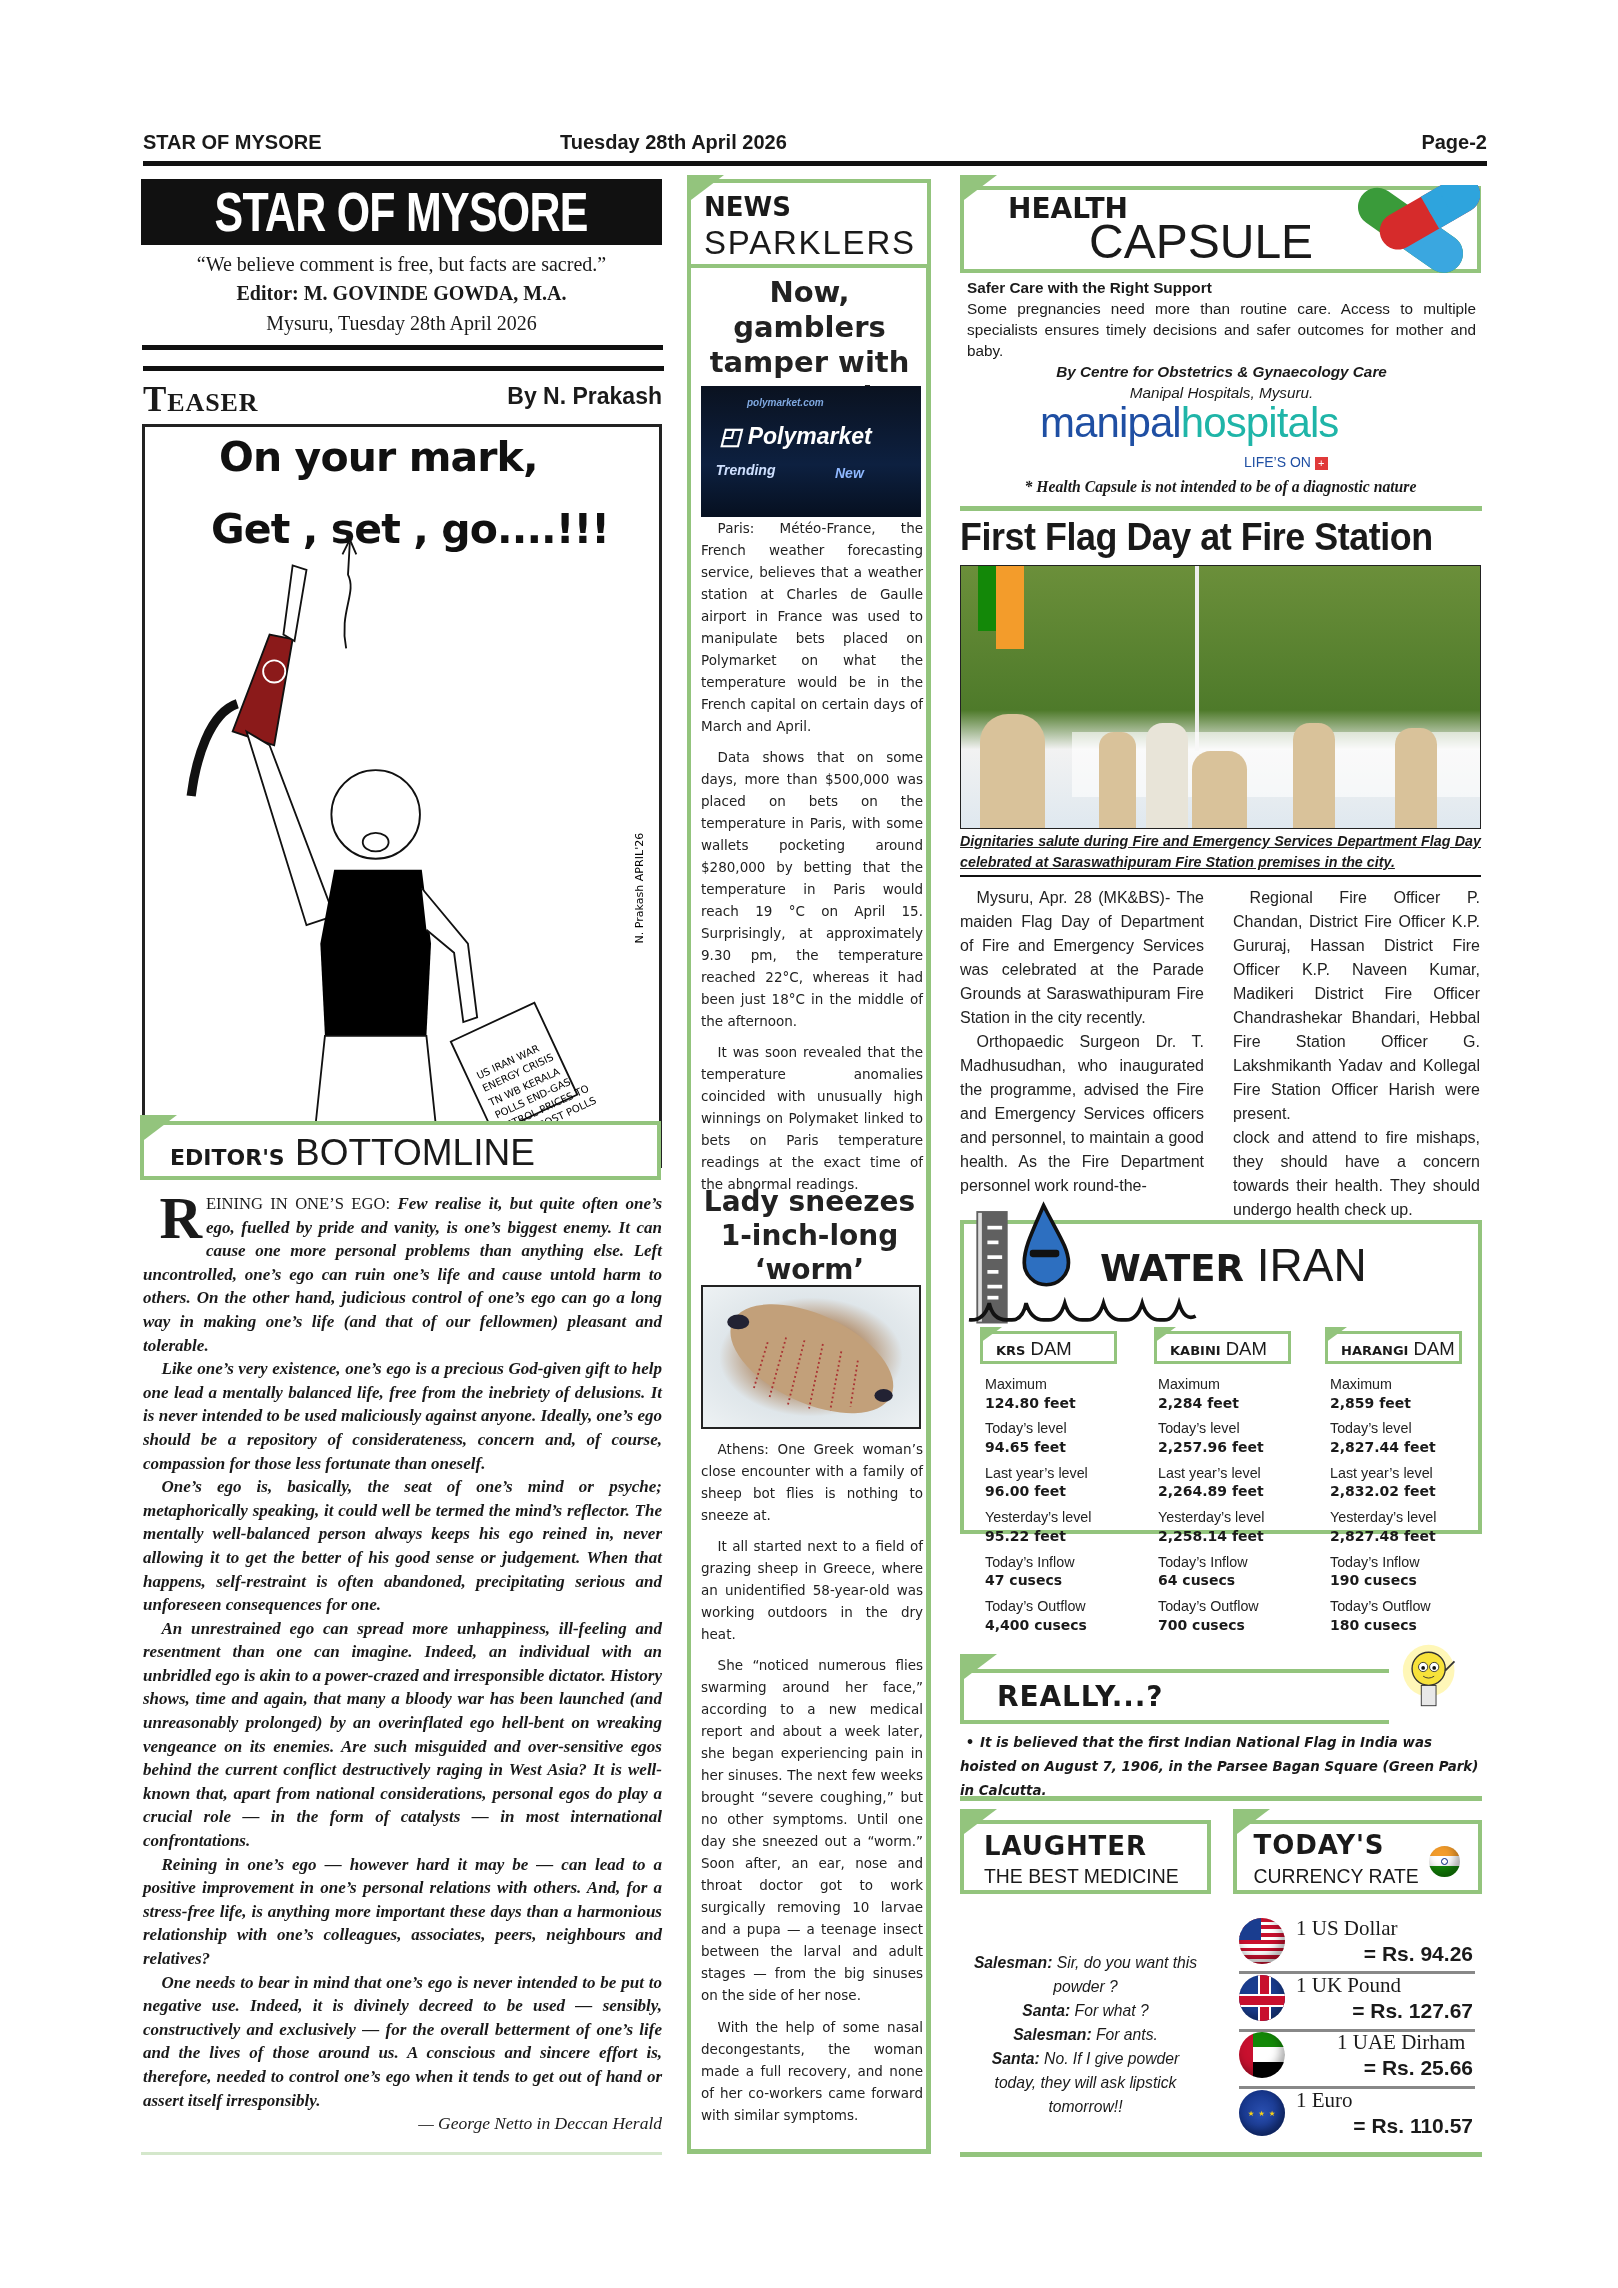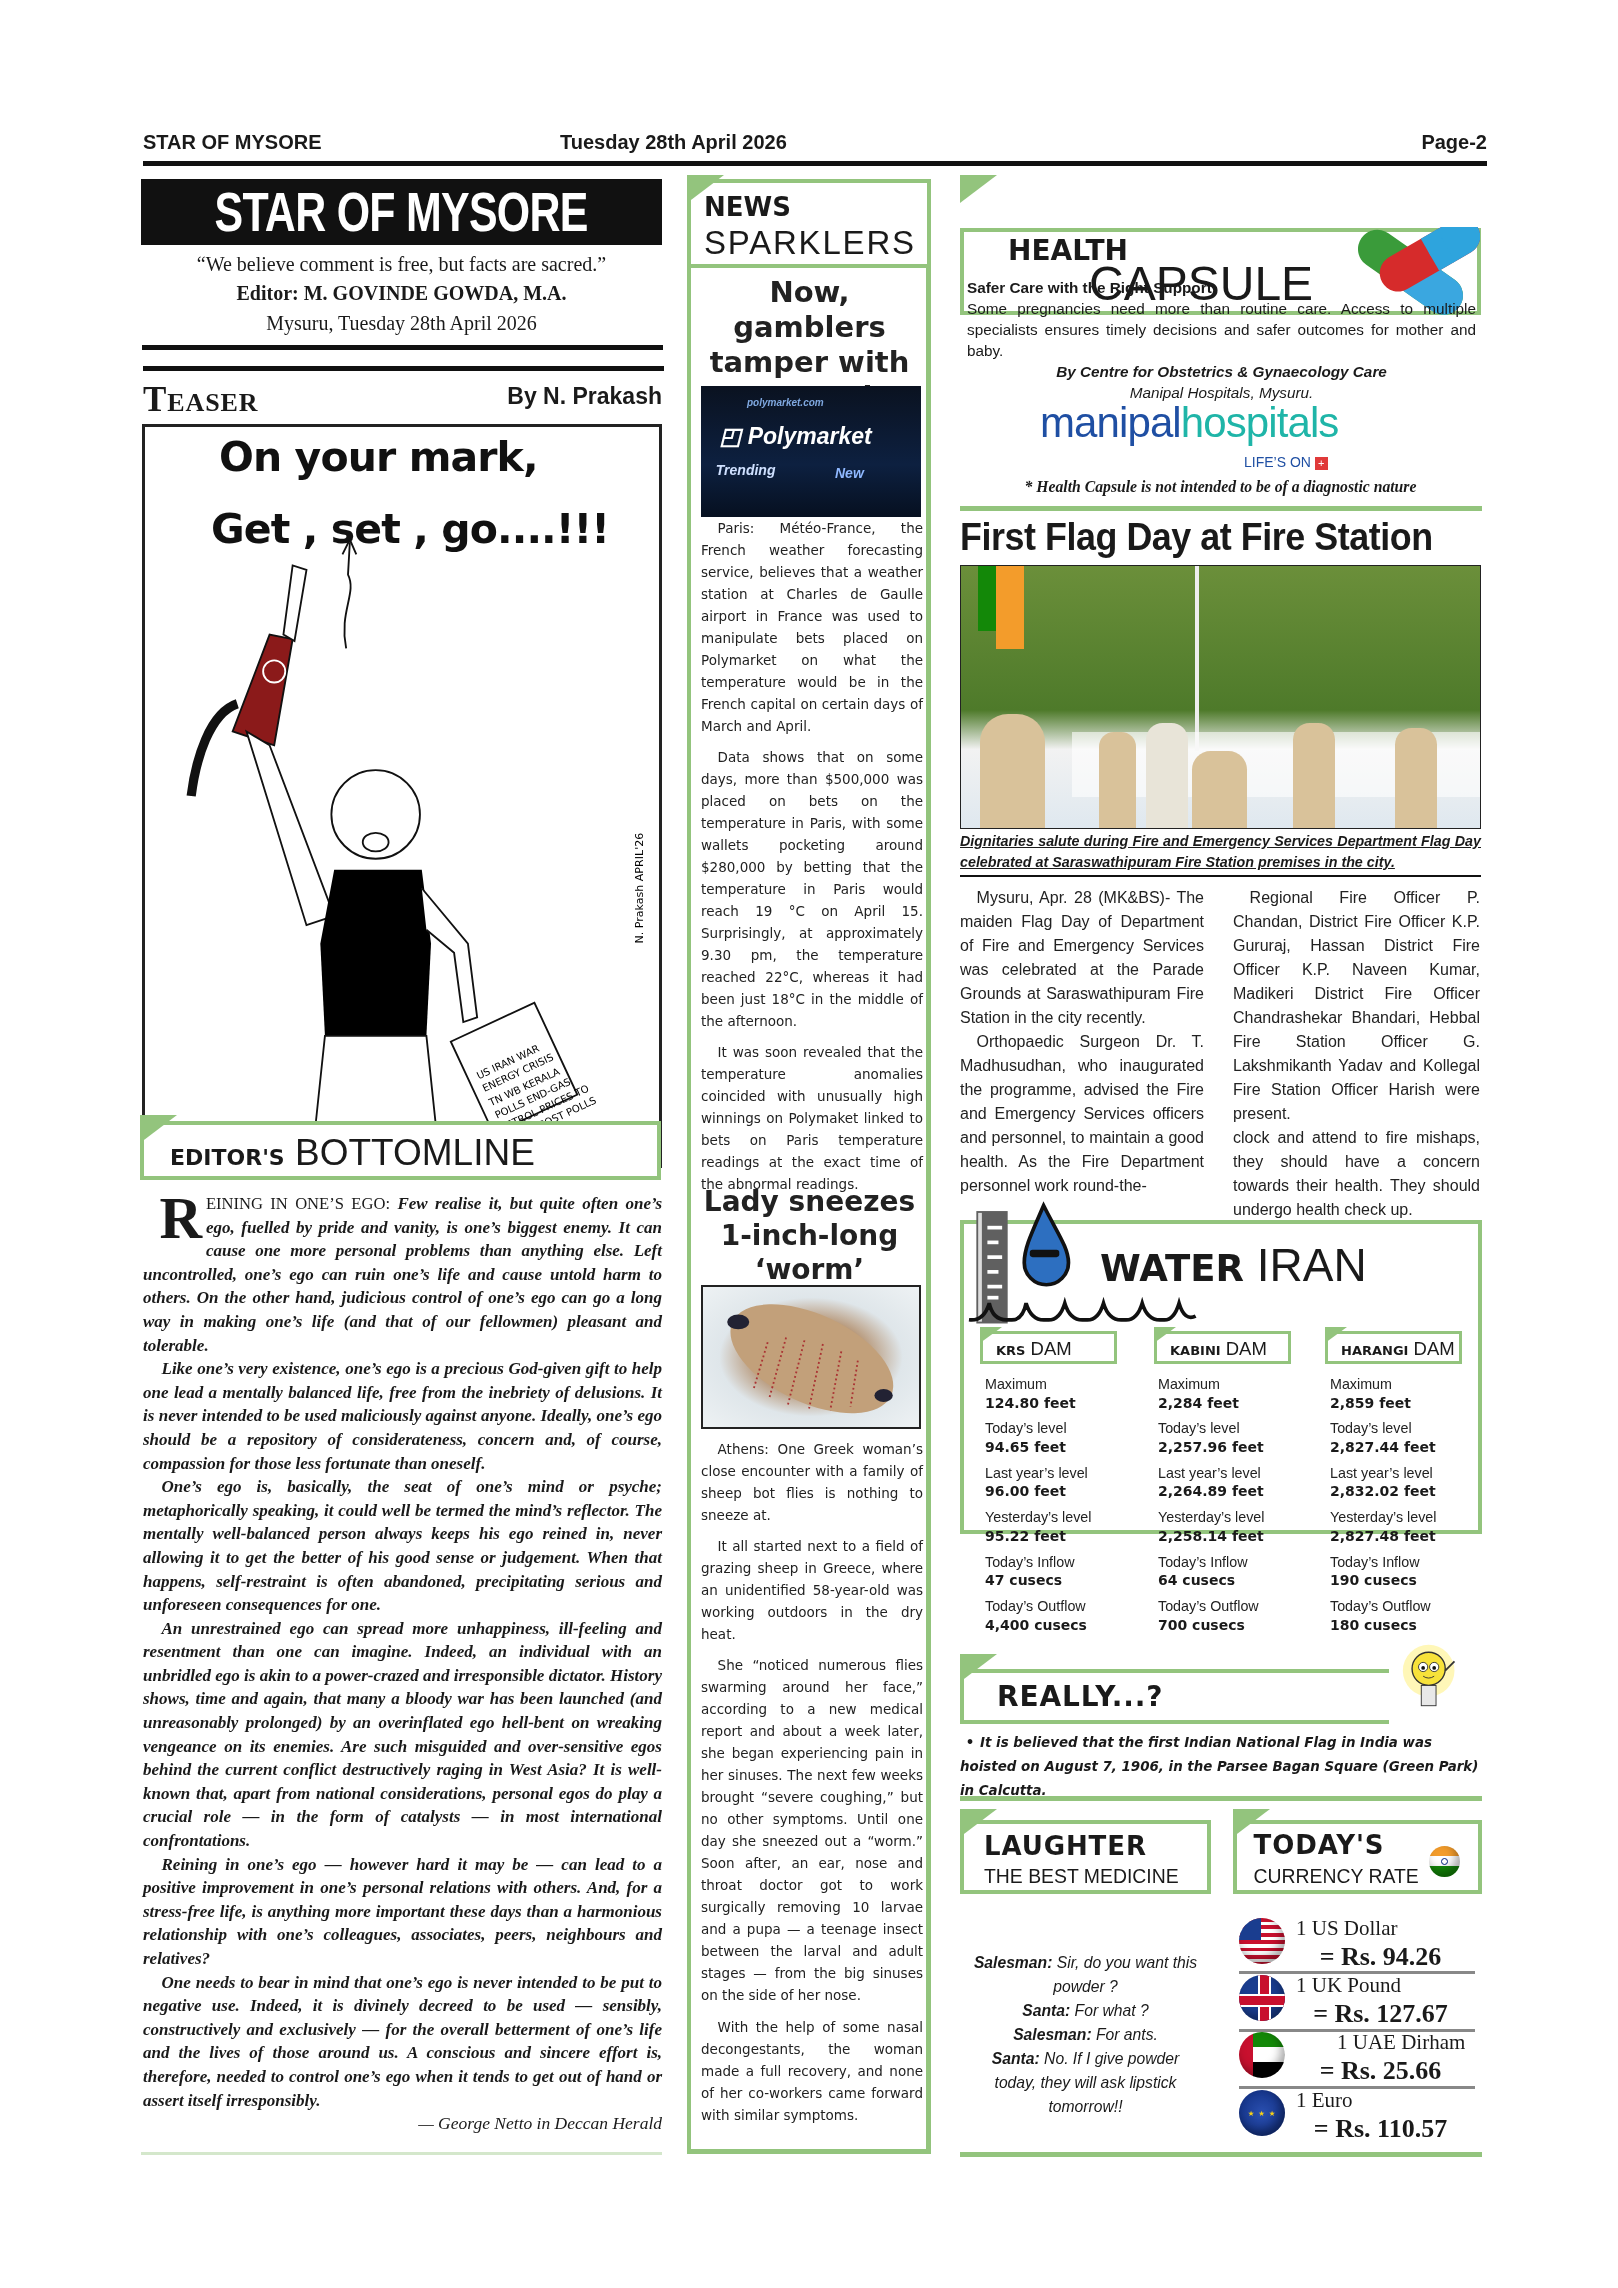--- a/index.html
+++ b/index.html
@@ -33,21 +33,21 @@
   .col2text{font-family:"DejaVu Sans",sans-serif;font-size:13.5px;line-height:22px;text-align:justify;color:#222;}
   .col2text p{margin:0 0 9.2px 0;text-indent:16.6px;}
   .head2{position:absolute;text-align:center;font-family:"DejaVu Sans",sans-serif;font-weight:bold;color:#222;}
   
   .col3text{font-family:"Liberation Sans",sans-serif;font-size:16px;line-height:24px;text-align:justify;color:#222;}
   .col3text p{margin:0;text-indent:16.6px;}
   .dam-label{font-size:14.3px;color:#222;line-height:18.5px;}
   .dam-val{font-family:"DejaVu Sans",sans-serif;font-weight:bold;font-size:14px;line-height:19.4px;margin-bottom:6.5px;}
   .flag{position:absolute;width:46px;height:46px;border-radius:50%;overflow:hidden;box-shadow:inset -3.7px -5.5px 9.2px rgba(0,0,0,0.35);}
   .cur-name{position:absolute;font-family:"Liberation Serif",serif;font-size:21px;}
-  .cur-val{position:absolute;font-family:Liberation Serif, serif;font-size:26px;font-weight:bold;text-align:center;width:185px;}
+  .cur-val{position:absolute;font-family:Liberation Sans, sans-serif;font-size:21px;font-weight:bold;text-align:right;width:185px;}
   .cur-rule{position:absolute;height:2.8px;background:#888;}
 </style>
 </head>
 <body>
 
 <div id="topbar" class="abs">
   <span style="left:0">STAR OF MYSORE</span>
   <span style="left:417px">Tuesday 28th April 2026</span>
   <span style="right:0">Page-2</span>
 </div>
@@ -150,21 +150,21 @@
     <ellipse cx="196" cy="118" rx="10" ry="7" fill="#223"></ellipse>
   </svg>
 </div>
 <div class="abs col2text" style="left:701px;top:1438px;width:222px;">
   <p>Athens: One Greek woman’s close encounter with a family of sheep bot flies is nothing to sneeze at.</p>
   <p>It all started next to a field of grazing sheep in Greece, where an unidentified 58-year-old was working outdoors in the dry heat.</p>
   <p>She “noticed numerous flies swarming around her face,” according to a new medical report and about a week later, she began experiencing pain in her sinuses. The next few weeks brought “severe coughing,” but no other symptoms. Until one day she sneezed out a “worm.” Soon after, an ear, nose and throat doctor got to work surgically removing 10 larvae and a pupa — a teenage insect between the larval and adult stages — from the big sinuses on the side of her nose.</p>
   <p>With the help of some nasal decongestants, the woman made a full recovery, and none of her co-workers came forward with similar symptoms.</p>
 </div>
 
-<div class="gbox" style="left:960px;top:186px;width:521px;height:87px;margin-top:42px;">
+<div class="gbox" style="left:960px;top:186px;width:521px;height:87px;">
   <div class="abs hdr-bold" style="left:44px;top:1.8px;font-size:28px;">HEALTH</div>
   <div class="abs" style="left:125px;top:28px;font-size:48px;line-height:48px;">CAPSULE</div>
   <svg class="abs" style="left:378px;top:-5.5px" width="138" height="89" viewBox="0 0 150 96">
     <g transform="rotate(35 75 48)">
       <rect x="10" y="28" width="130" height="42" rx="21" fill="#3a9b3a"></rect>
       <rect x="75" y="28" width="65" height="42" rx="21" fill="#3aa7e0"></rect>
       <rect x="75" y="28" width="20" height="42" fill="#3aa7e0"></rect>
     </g>
     <g transform="rotate(-30 90 40)">
       <rect x="40" y="14" width="120" height="40" rx="20" fill="#d62b2b"></rect>

